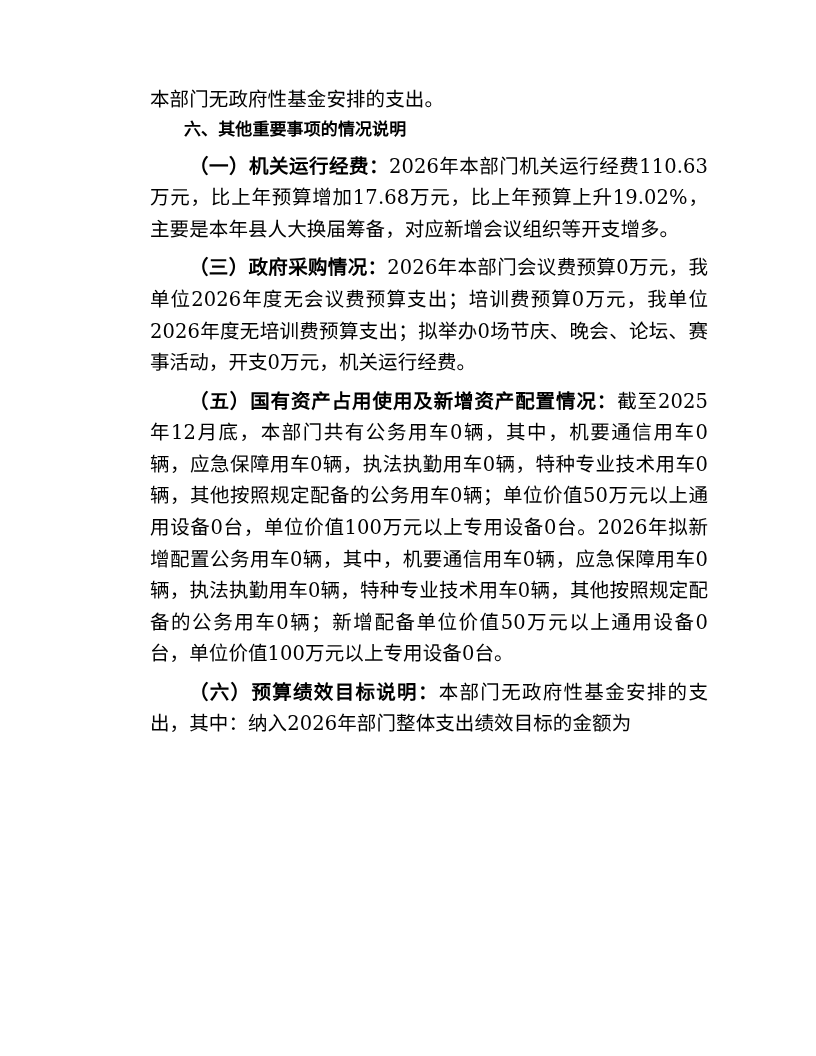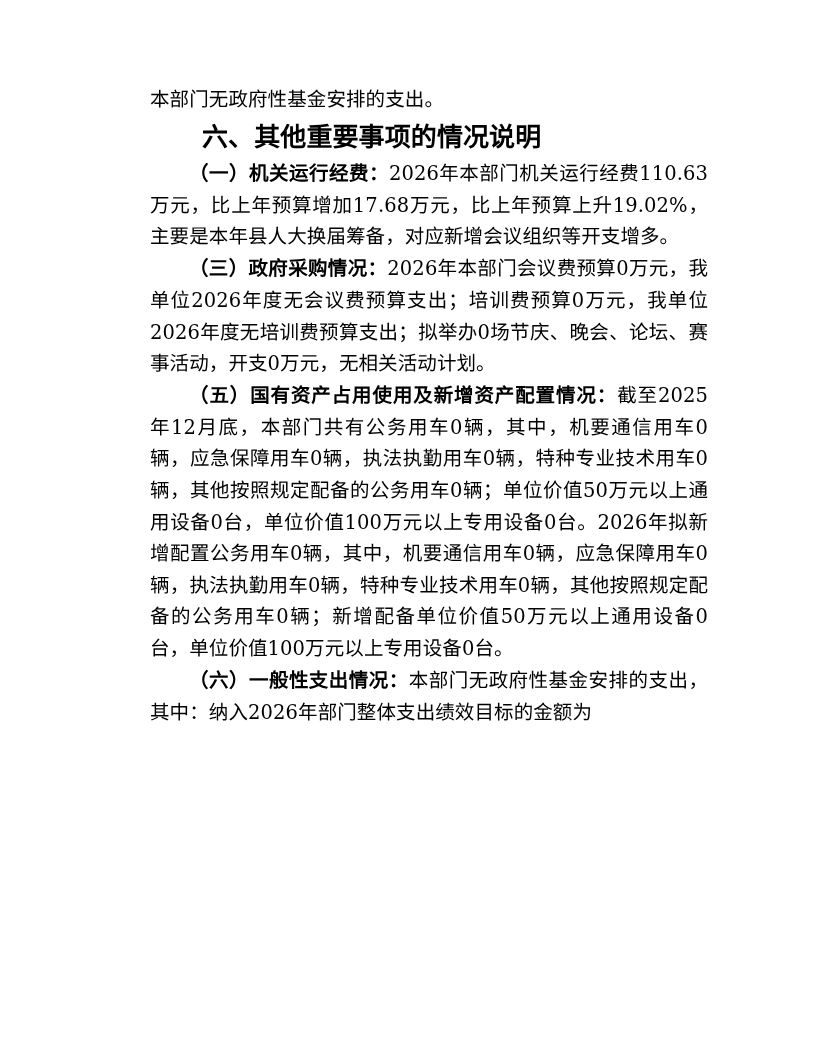--- a/index.html
+++ b/index.html
@@ -29,26 +29,27 @@
     text-align: justify;
     text-justify: inter-ideograph;
     letter-spacing: 0.1px;
   }
   .para {
     margin: 0 0 0.5px 0;
     text-indent: 0;
   }
   .indent2 {
     text-indent: 2em;
+    margin-top: 7px;
   }
   .heading {
     font-weight: bold;
     text-indent: 2em;
     margin: 0;
-    font-size: 26px;
+    font-size: 17px;
     line-height: 1.62;
   }
   .lead {
     font-weight: bold;
   }
   .para.first {
     text-indent: 0;
   }
 </style>
 </head>
@@ -64,26 +65,26 @@
     <p class="heading">
       <span>六、其他重要事项的情况说明</span>
     </p>
 
     <p class="para indent2">
       <span class="lead">（一）机关运行经费：</span><span>2026年本部门机关运行经费110.63万元，比上年预算增加17.68万元，比上年预算上升19.02%，主要是本年县人大换届筹备，对应新增会议组织等开支增多。</span>
     </p>
 
 
     <p class="para indent2">
-      <span class="lead">（三）政府采购情况：</span><span>2026年本部门会议费预算0万元，我单位2026年度无会议费预算支出；培训费预算0万元，我单位2026年度无培训费预算支出；拟举办0场节庆、晚会、论坛、赛事活动，开支0万元，无相关活动计划。</span>
+      <span class="lead">（三）政府采购情况：</span><span>2026年本部门会议费预算0万元，我单位2026年度无会议费预算支出；培训费预算0万元，我单位2026年度无培训费预算支出；拟举办0场节庆、晚会、论坛、赛事活动，开支0万元，机关运行经费。</span>
     </p>
 
 
     <p class="para indent2">
       <span class="lead">（五）国有资产占用使用及新增资产配置情况：</span><span>截至2025年12月底，本部门共有公务用车0辆，其中，机要通信用车0辆，应急保障用车0辆，执法执勤用车0辆，特种专业技术用车0辆，其他按照规定配备的公务用车0辆；单位价值50万元以上通用设备0台，单位价值100万元以上专用设备0台。2026年拟新增配置公务用车0辆，其中，机要通信用车0辆，应急保障用车0辆，执法执勤用车0辆，特种专业技术用车0辆，其他按照规定配备的公务用车0辆；新增配备单位价值50万元以上通用设备0台，单位价值100万元以上专用设备0台。</span>
     </p>
 
     <p class="para indent2">
-      <span class="lead">（六）一般性支出情况：</span><span>本部门无政府性基金安排的支出，其中：纳入2026年部门整体支出绩效目标的金额为</span>
+      <span class="lead">（六）预算绩效目标说明：</span><span>本部门无政府性基金安排的支出，其中：纳入2026年部门整体支出绩效目标的金额为</span>
     </p>
 
   </div>
 </div>
 
 </body></html>

